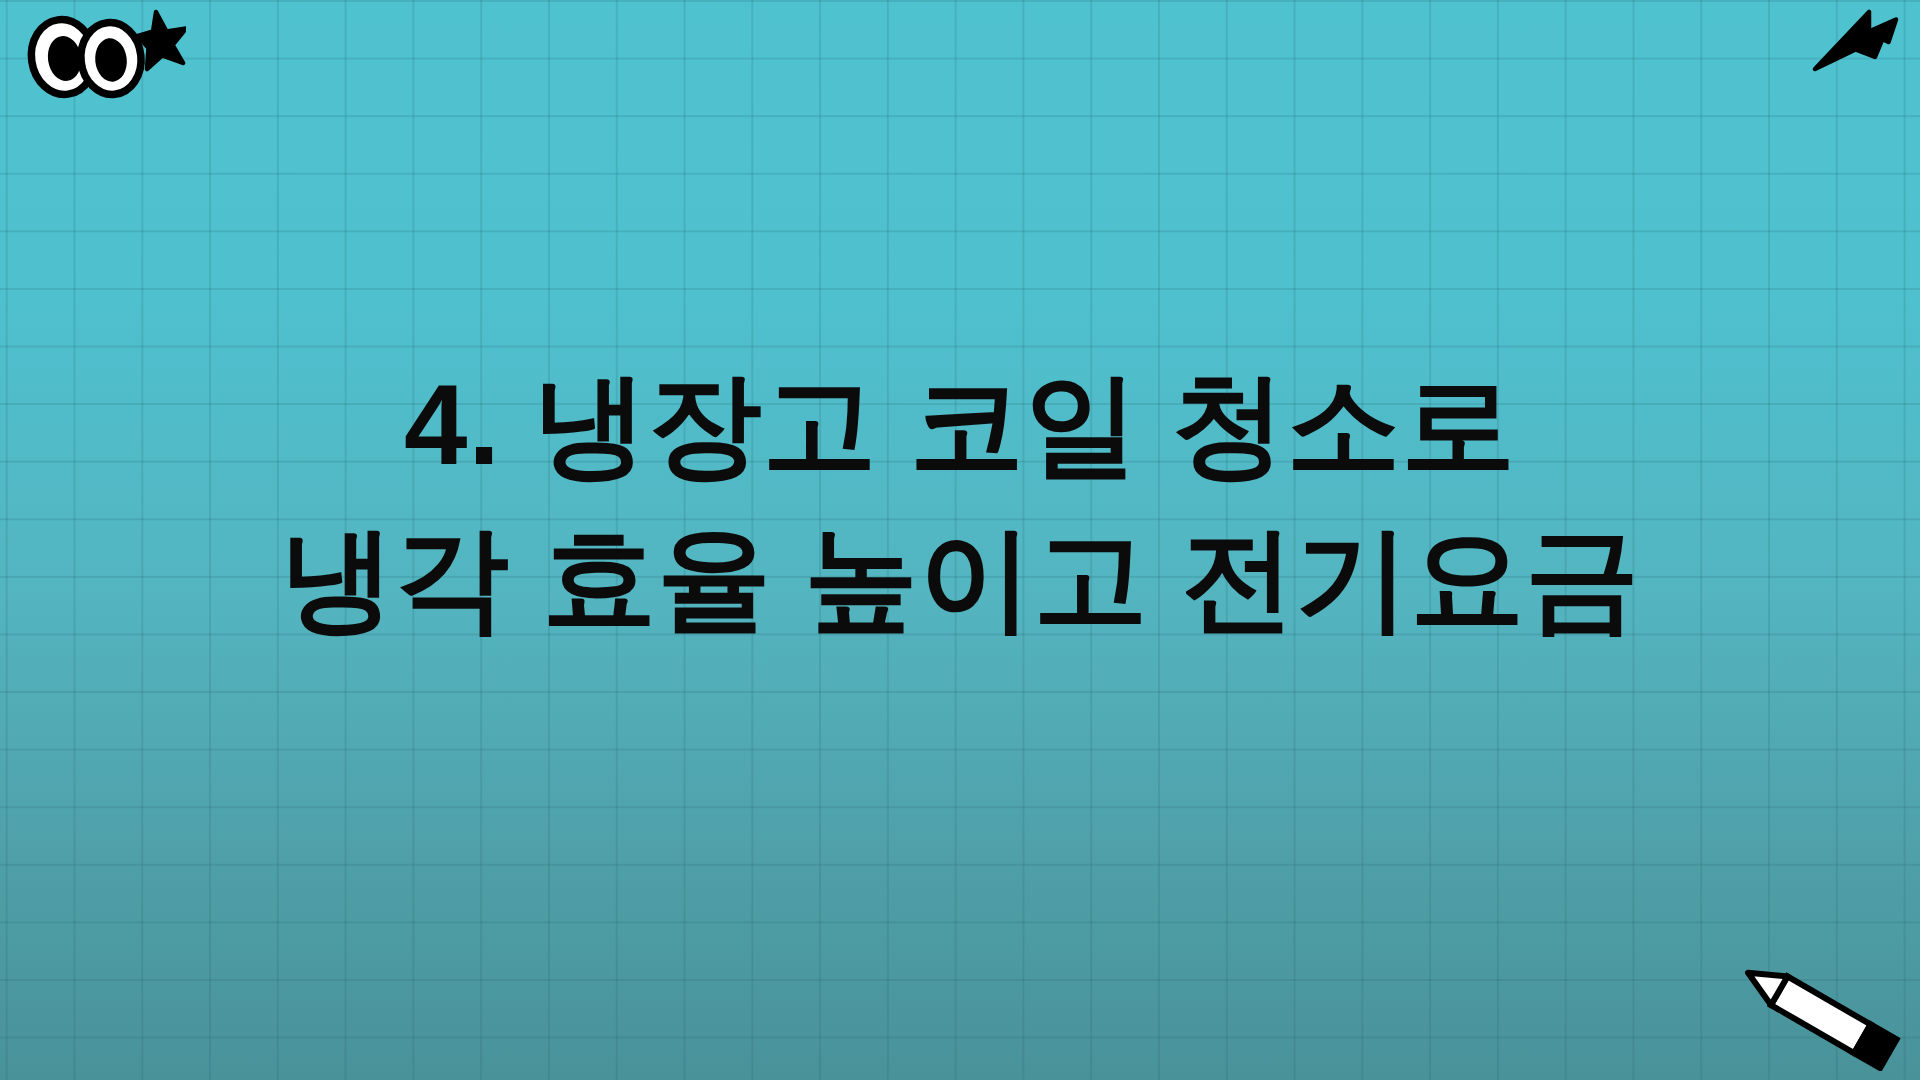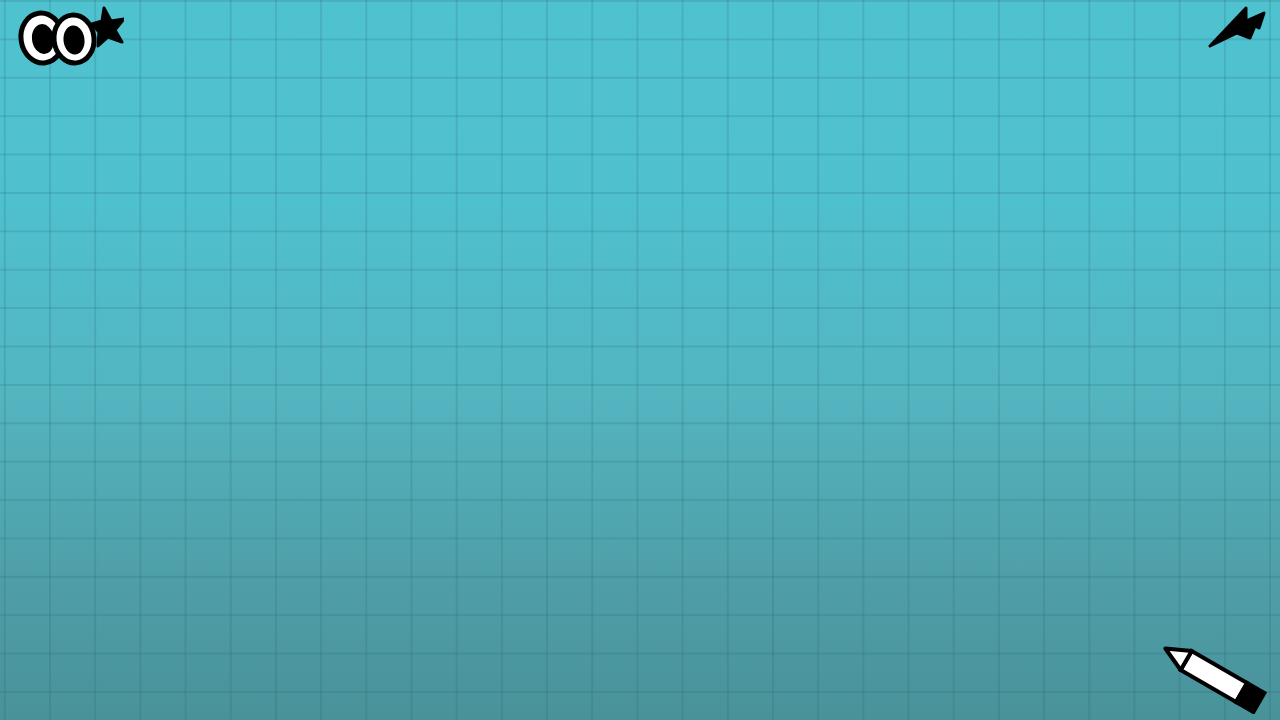--- a/index.html
+++ b/index.html
@@ -122,14 +122,16 @@
 
         <rect x="30" y="27" width="64" height="22" fill="#FFFFFF" stroke="#000000" stroke-width="4"></rect>
 
         <path d="M 30 27 L 30 49 L 6 38 Z" fill="#FFFFFF" stroke="#000000" stroke-width="4" stroke-linejoin="round"></path>
 
         <rect x="94" y="27" width="20" height="22" fill="#000000" stroke="#000000" stroke-width="4"></rect>
       </g>
     </svg>
   </div>
 
+  <div id="headline">4. 냉장고 코일 청소로
+냉각 효율 높이고 전기요금</div>
 
 </div>
 
 </body></html>

